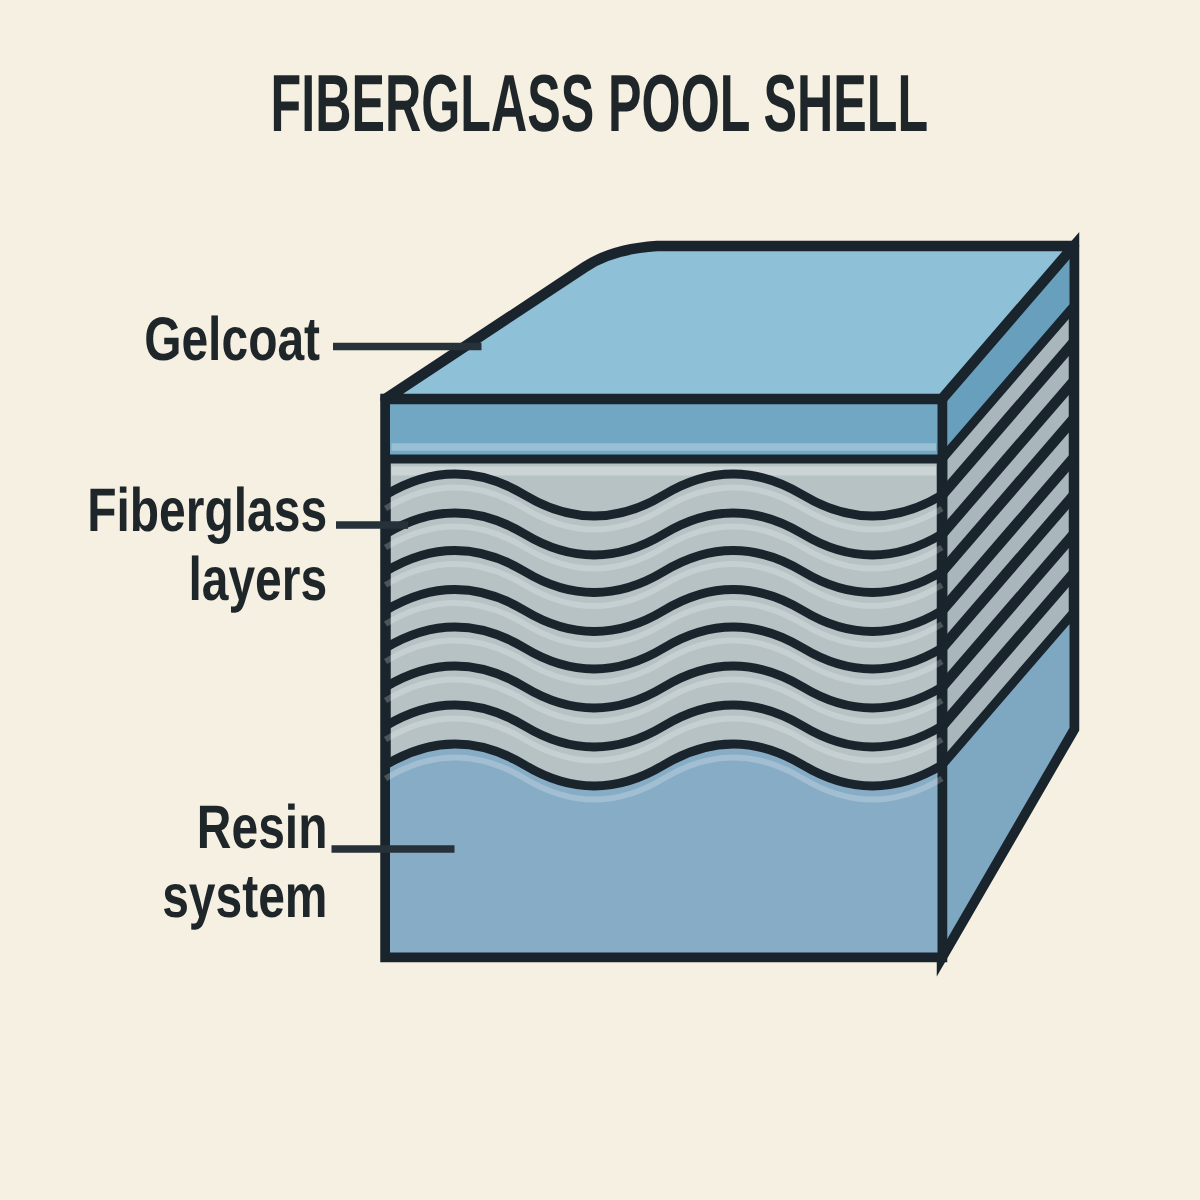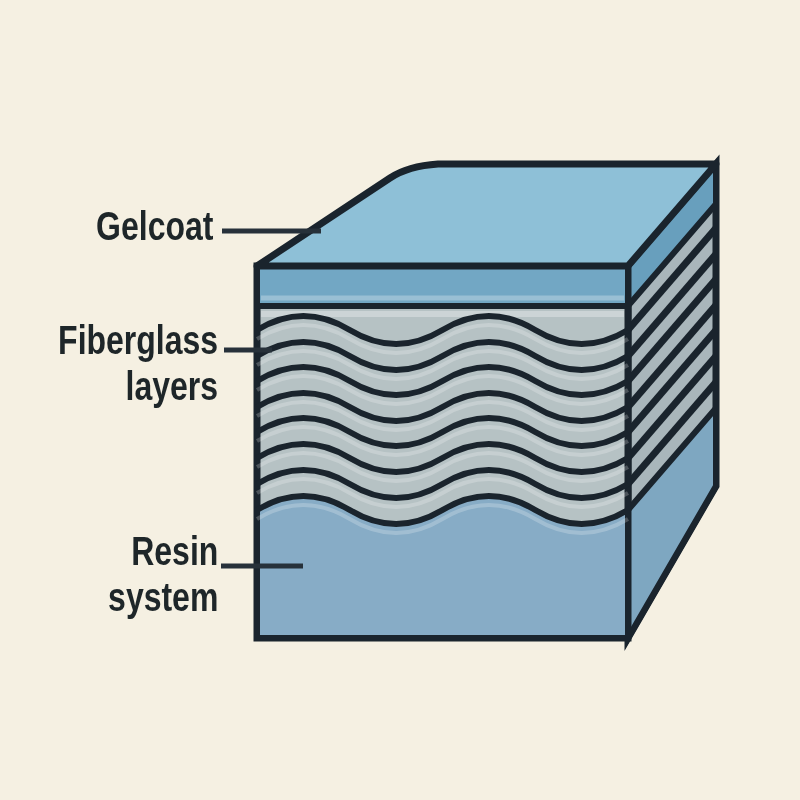--- a/index.html
+++ b/index.html
@@ -56,20 +56,23 @@
   }
   .label-gelcoat    { right: 587px; top: 203px; }
   .label-fiberglass { right: 582px; top: 317px; }
   .label-resin      { right: 582px; top: 528px; }
 </style>
 </head>
 <body>
 
 <div class="canvas">
 
+  <div class="title-wrap">
+    <div class="title">FIBERGLASS POOL SHELL</div>
+  </div>
 
   <svg class="diagram-svg" viewBox="0 0 800 800">
 
     <path d="M628 266 L716 164 L716 486 L628 638 Z" style="fill:var(--c-fiberglass-side); stroke:var(--c-outline); stroke-width:7; stroke-linejoin:miter;"></path>
     <path d="M628 266 L716 164 L716 204 L628 306 Z" style="fill:var(--c-gelcoat-side); stroke:var(--c-outline); stroke-width:6;"></path>
     <path d="M628 510 L716 408 L716 486 L628 638 Z" style="fill:var(--c-resin-side); stroke:var(--c-outline); stroke-width:6;"></path>
     <g style="stroke:var(--c-outline); stroke-width:7;">
       <line x1="628" y1="330" x2="716" y2="228"></line>
       <line x1="628" y1="356" x2="716" y2="254"></line>
       <line x1="628" y1="381" x2="716" y2="279"></line>

